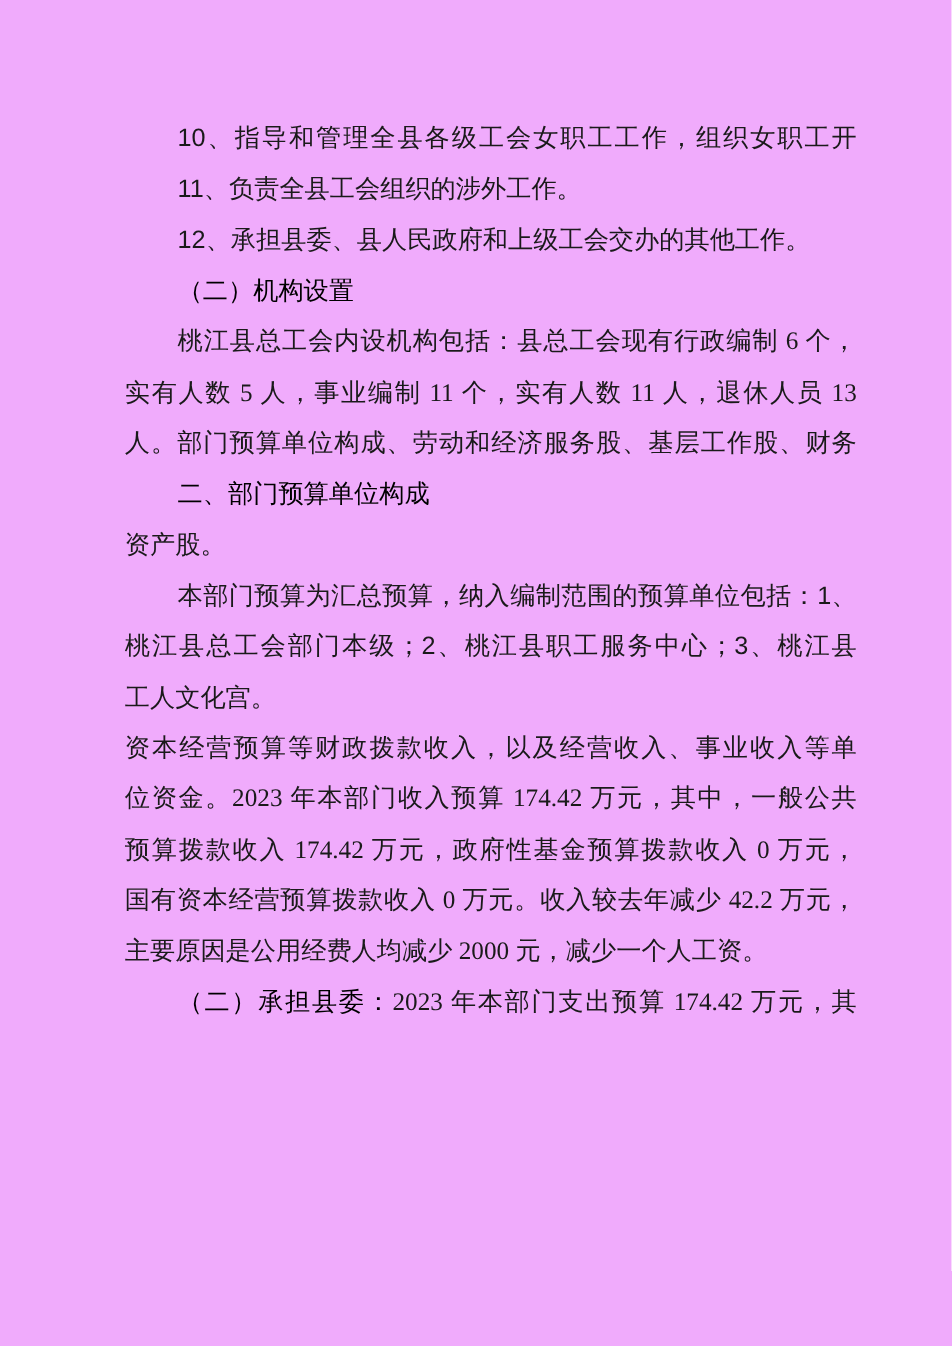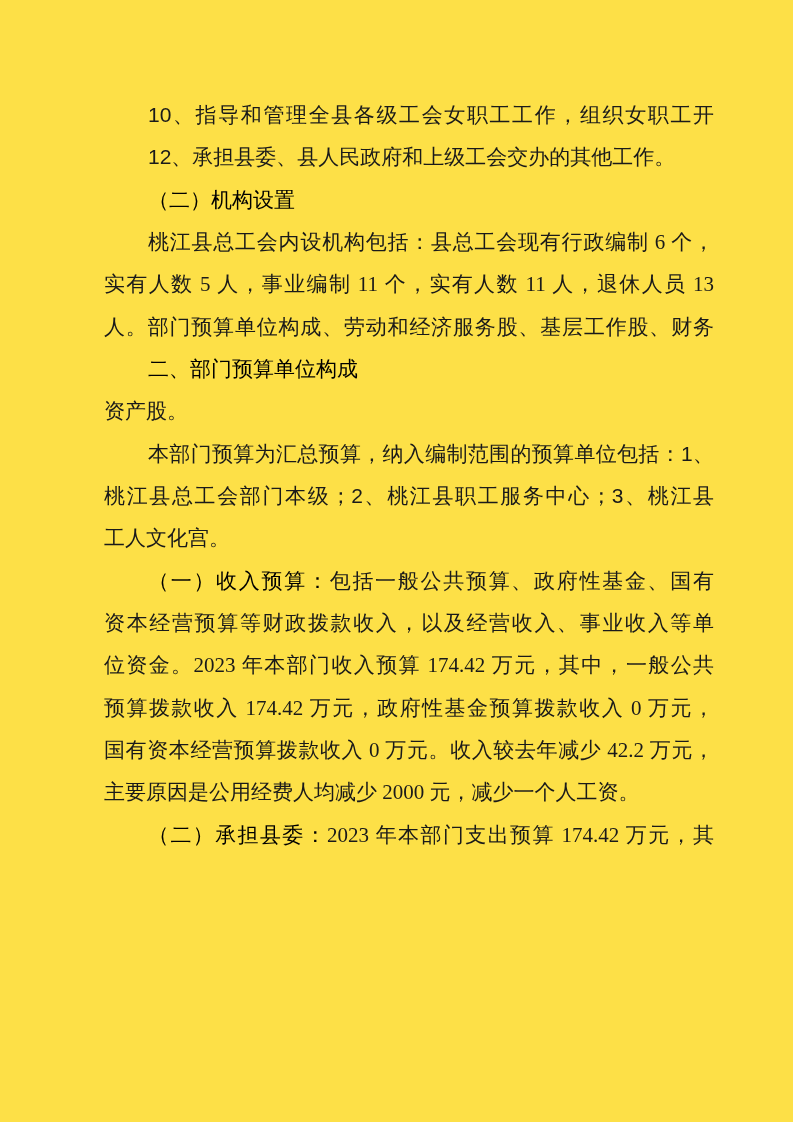--- a/index.html
+++ b/index.html
@@ -4,21 +4,21 @@
 <style>
   html, body {
     margin: 0;
     padding: 0;
     background: #ffffff;
   }
   .page {
     position: relative;
     width: 793px;
     height: 1122px;
-    background: #fde047;
+    background: #f0abfc;
     overflow: hidden;
     font-family: "Liberation Serif", "DejaVu Serif", serif;
     font-size: 21px;
     color: #1a1a1a;
   }
   .text-block {
     position: absolute;
     left: 104px;
     top: 94px;
     width: 610px;
@@ -44,31 +44,31 @@
   .seg.sans {
     font-family: "Liberation Sans", "DejaVu Sans", sans-serif;
   }
 </style>
 </head>
 <body>
 
 <div class="page">
   <div class="text-block" id="doc">
       <div class="line fill indent"><span class="seg sans">10</span><span class="seg">、指导和管理全县各级工会女职工工作，组织女职工开</span></div>
+      <div class="line indent"><span class="seg sans">11</span><span class="seg">、负责全县工会组织的涉外工作。</span></div>
       <div class="line indent"><span class="seg sans">12</span><span class="seg">、承担县委、县人民政府和上级工会交办的其他工作。</span></div>
       <div class="line indent"><span class="seg bold">（二）机构设置</span></div>
       <div class="line fill indent"><span class="seg">桃江县总工会内设机构包括：县总工会现有行政编制 6 个，</span></div>
       <div class="line fill"><span class="seg">实有人数 5 人，事业编制 11 个，实有人数 11 人，退休人员 13</span></div>
       <div class="line fill"><span class="seg">人。部门预算单位构成、劳动和经济服务股、基层工作股、财务</span></div>
       <div class="line indent"><span class="seg bold">二、部门预算单位构成</span></div>
       <div class="line"><span class="seg">资产股。</span></div>
       <div class="line fill indent"><span class="seg">本部门预算为汇总预算，纳入编制范围的预算单位包括：</span><span class="seg sans">1</span><span class="seg">、</span></div>
       <div class="line fill"><span class="seg">桃江县总工会部门本级；</span><span class="seg sans">2</span><span class="seg">、桃江县职工服务中心；</span><span class="seg sans">3</span><span class="seg">、桃江县</span></div>
       <div class="line"><span class="seg">工人文化宫。</span></div>
-      <div class="line fill indent"><span class="seg bold">（一）收入预算：</span><span class="seg">包括一般公共预算、政府性基金、国有</span></div>
       <div class="line fill"><span class="seg">资本经营预算等财政拨款收入，以及经营收入、事业收入等单</span></div>
       <div class="line fill"><span class="seg">位资金。2023 年本部门收入预算 174.42 万元，其中，一般公共</span></div>
       <div class="line fill"><span class="seg">预算拨款收入 174.42 万元，政府性基金预算拨款收入 0 万元，</span></div>
       <div class="line fill"><span class="seg">国有资本经营预算拨款收入 0 万元。收入较去年减少 42.2 万元，</span></div>
       <div class="line"><span class="seg">主要原因是公用经费人均减少 2000 元，减少一个人工资。</span></div>
       <div class="line fill indent"><span class="seg bold">（二）承担县委：</span><span class="seg">2023 年本部门支出预算 174.42 万元，其</span></div>
     </div>
 </div>
 
 </body></html>

